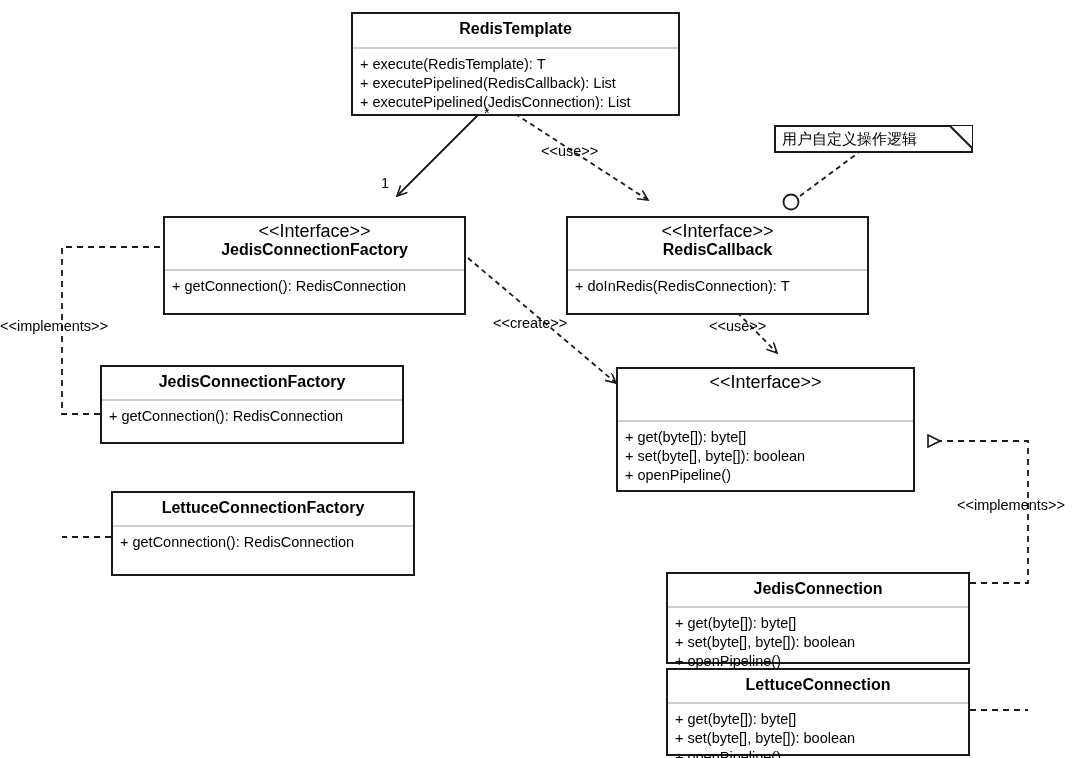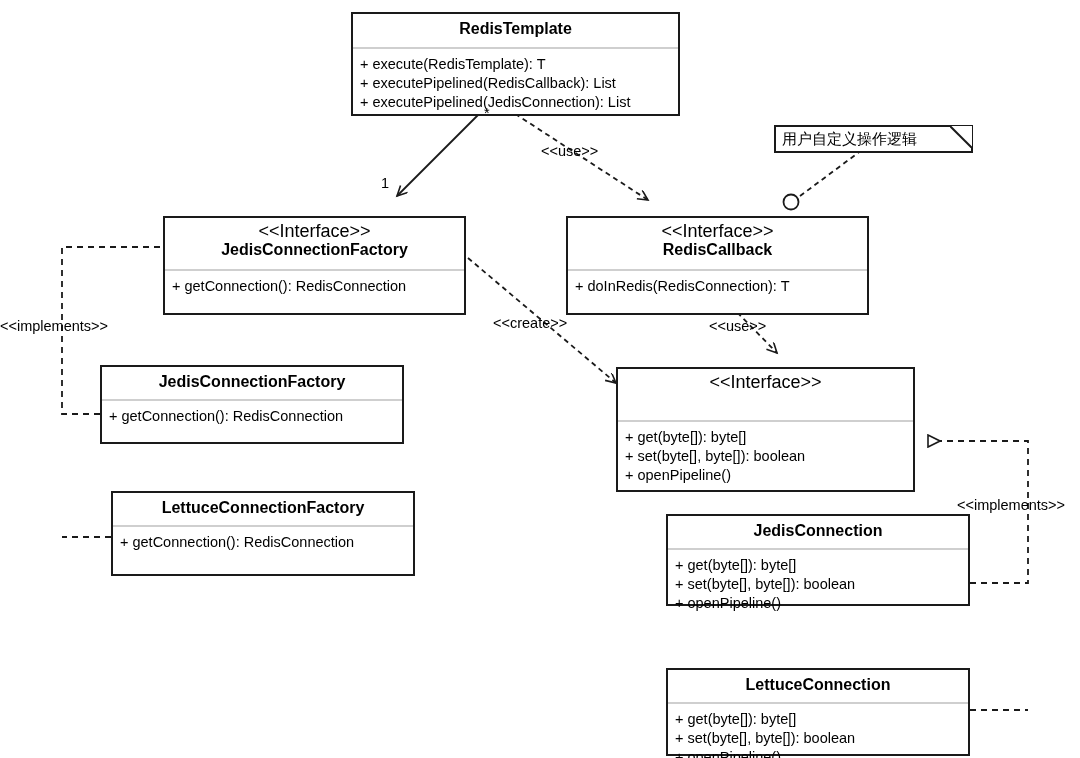--- a/index.html
+++ b/index.html
@@ -201,21 +201,21 @@
     <div class="uml-header" style="height:53px;">
       <span class="uml-stereo">&lt;&lt;Interface&gt;&gt;</span>
     </div>
     <div class="uml-body">
       <div class="uml-row">+ get(byte[]): byte[]</div>
       <div class="uml-row">+ set(byte[], byte[]): boolean</div>
       <div class="uml-row">+ openPipeline()</div>
     </div>
   </div>
 
-  <div class="uml-class" style="left:666px;top:502px;width:304px;height:92px;">
+  <div class="uml-class" style="left:666px;top:560px;width:304px;height:92px;">
     <div class="uml-header" style="height:34px;">
       <span class="uml-title">JedisConnection</span>
     </div>
     <div class="uml-body">
       <div class="uml-row">+ get(byte[]): byte[]</div>
       <div class="uml-row">+ set(byte[], byte[]): boolean</div>
       <div class="uml-row">+ openPipeline()</div>
     </div>
   </div>
 

